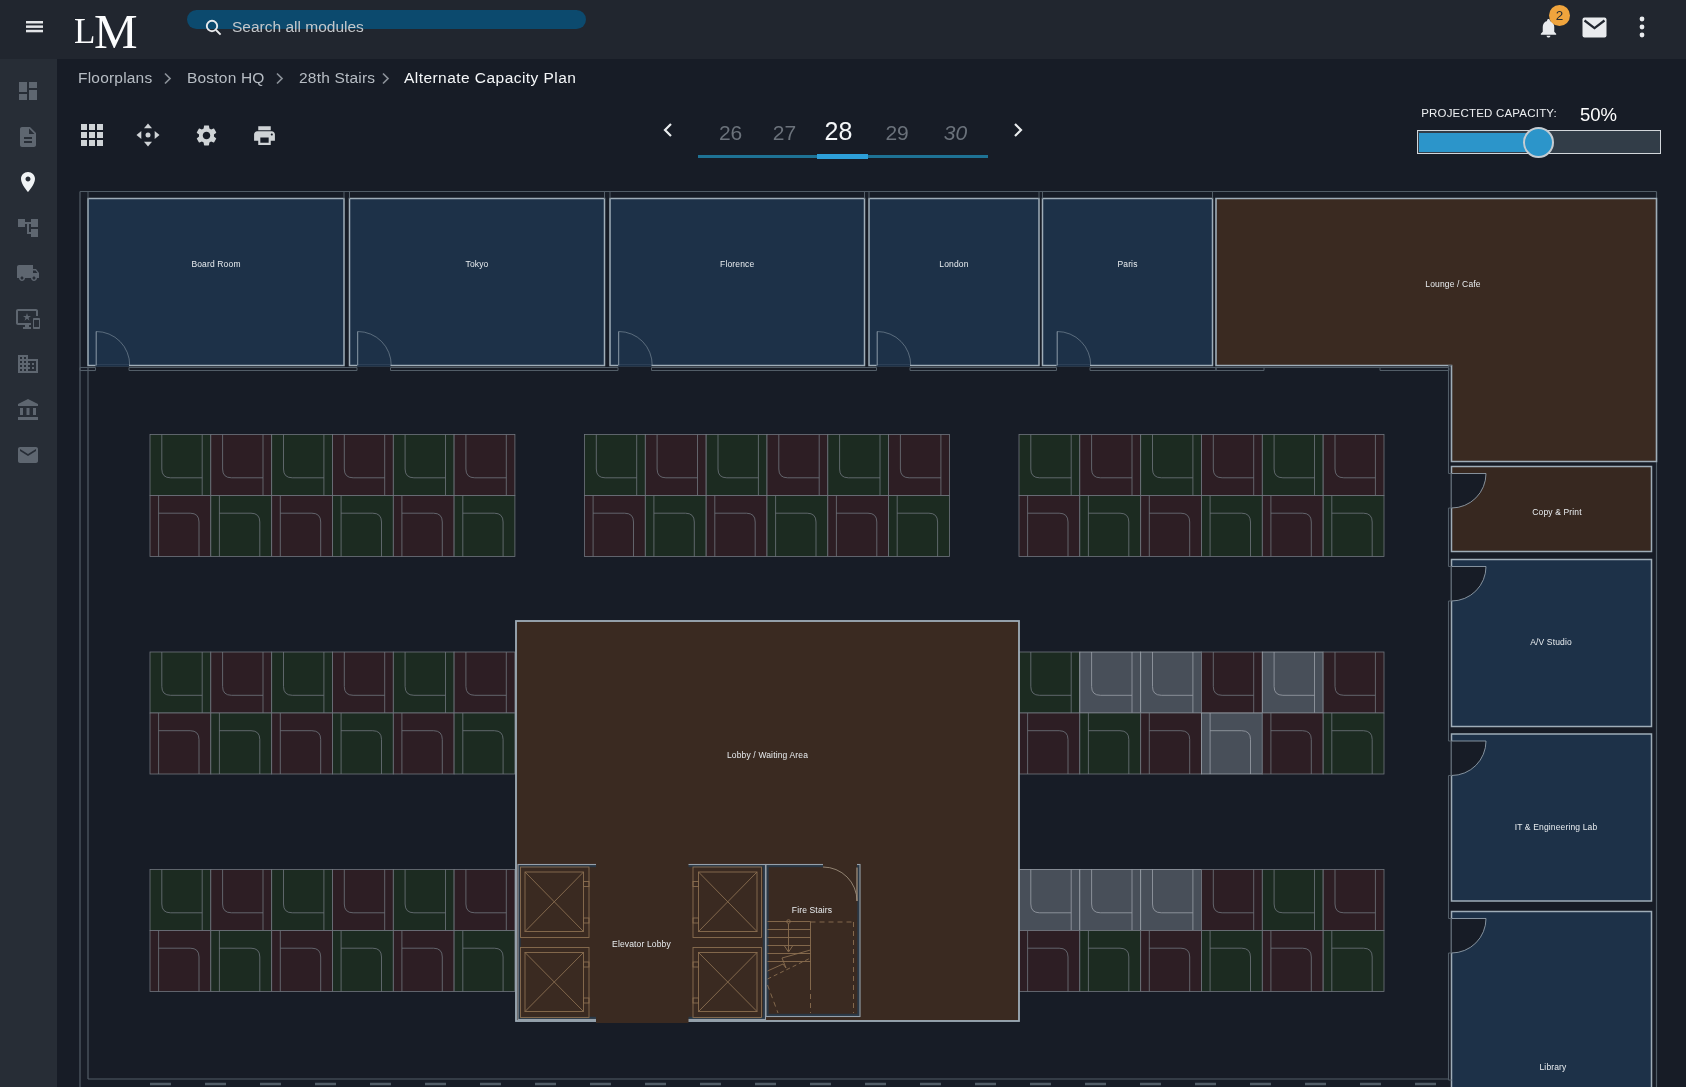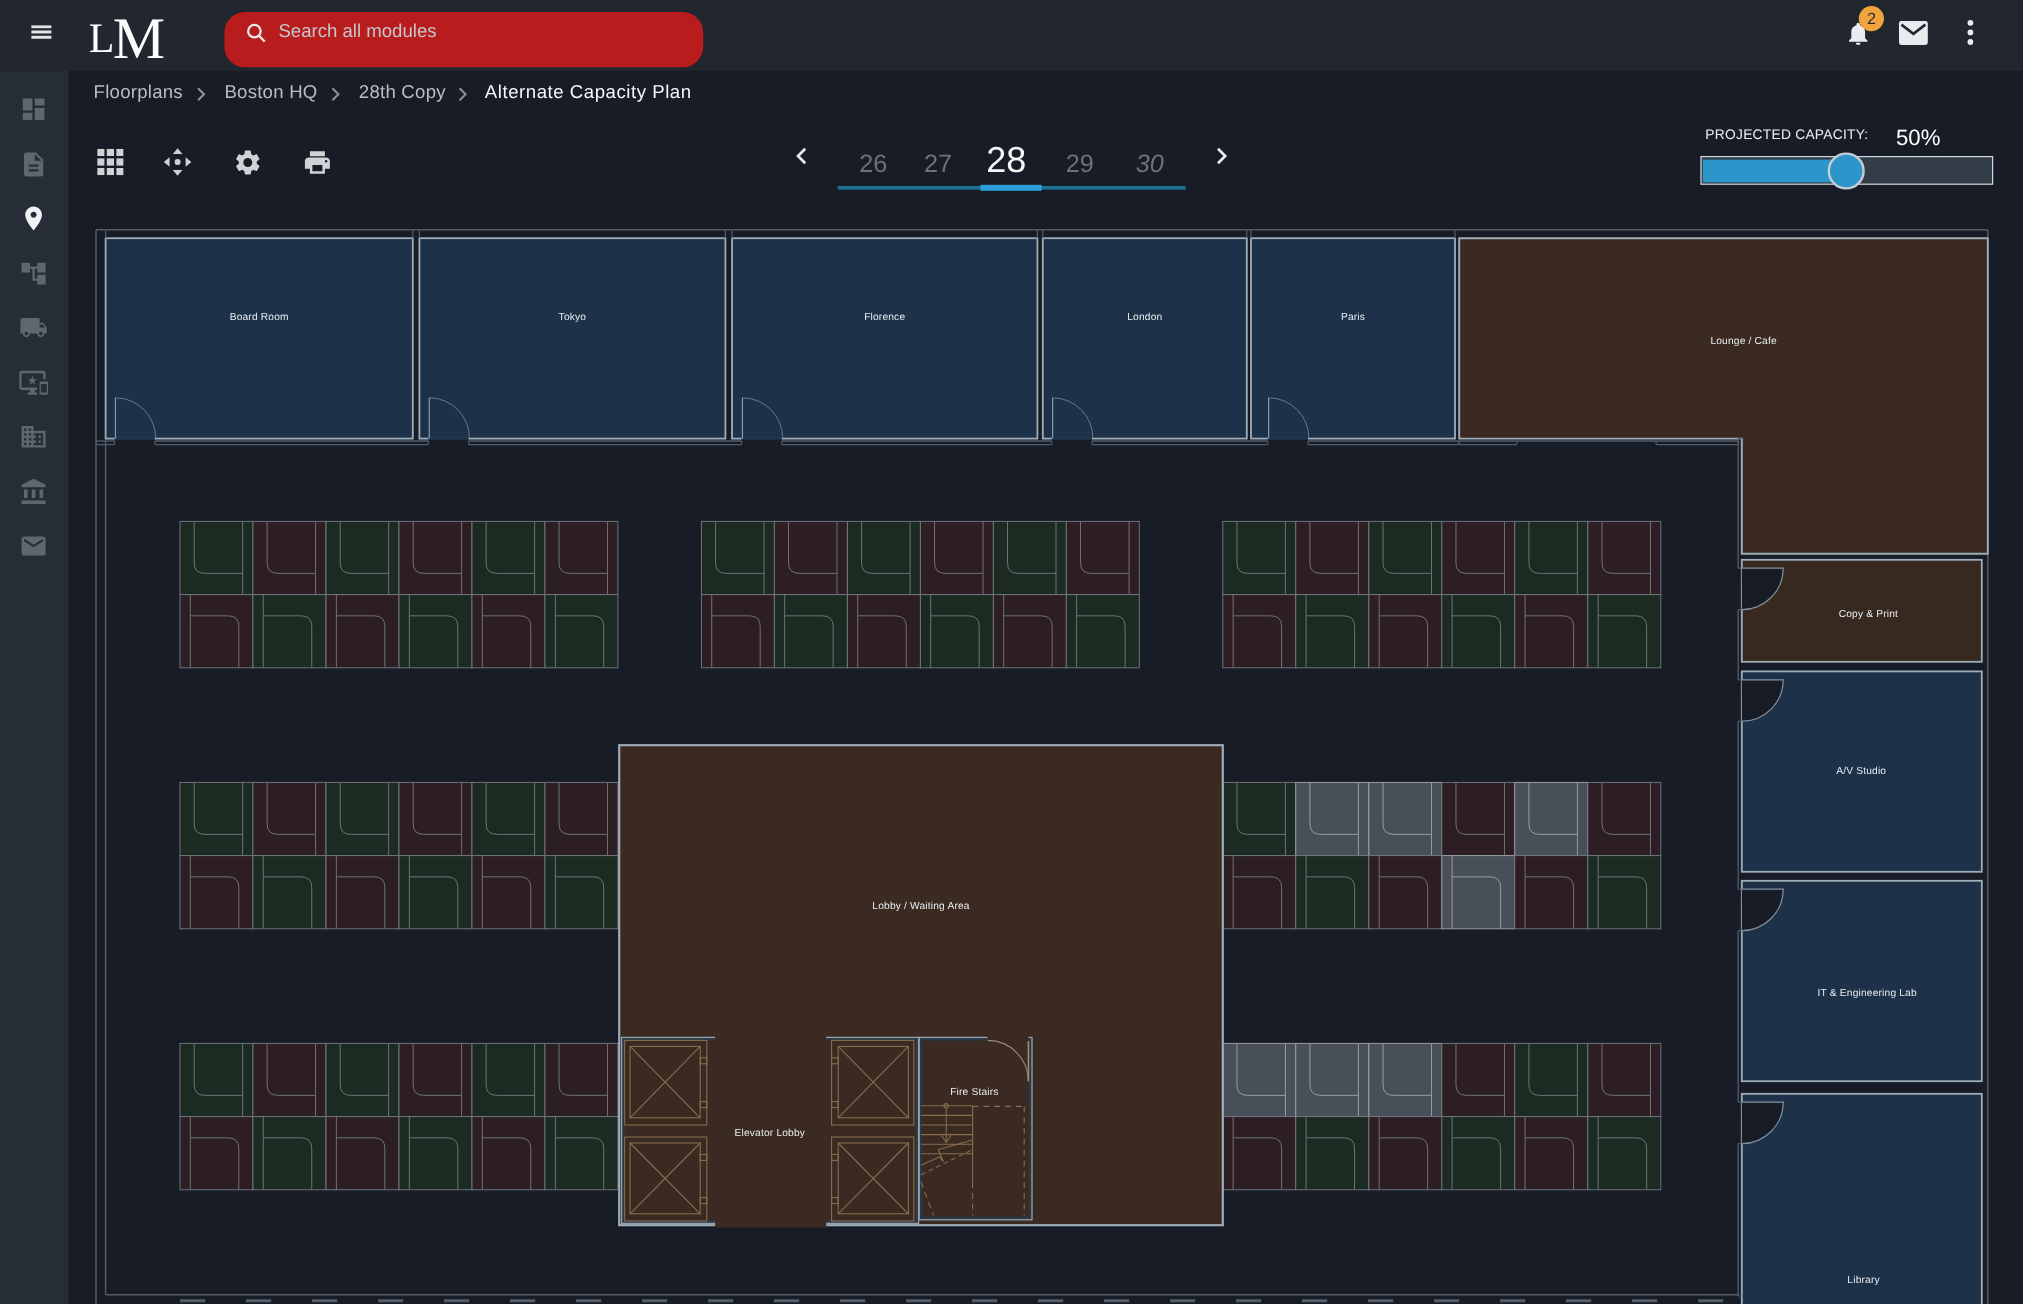--- a/index.html
+++ b/index.html
@@ -11,21 +11,21 @@
 <div id="topbar">
   <svg style="position:absolute;left:25.5px;top:20.8px" width="17" height="12" viewBox="0 0 17 12">
     <g fill="#e3e5e8">
         <rect x="0" y="0" width="17" height="2.5"></rect>
         <rect x="0" y="4.4" width="17" height="2.5"></rect>
         <rect x="0" y="8.8" width="17" height="2.5"></rect>
       </g>
   </svg>
   <div style="position:absolute;left:74px;top:16px;font-family:'Liberation Serif',serif;font-size:35px;line-height:31px;color:#fbfcfd;">L</div>
   <div style="position:absolute;left:94px;top:10px;font-family:'Liberation Serif',serif;font-size:49px;line-height:43px;color:#fbfcfd;">M</div>
-  <div style="position:absolute;left:187px;top:10px;width:399px;height:46px;border-radius:17px;background:#b91c1c;">
+  <div style="position:absolute;left:187px;top:10px;width:399px;height:19px;border-radius:17px;background:#0c4a6e;">
     <svg style="position:absolute;left:18px;top:9px" width="17" height="17" viewBox="0 0 17 17" fill="none" stroke="#e8eaed" stroke-width="1.9">
       <circle cx="7" cy="7" r="5.2"></circle>
         <line x1="11" y1="11" x2="15.6" y2="15.6"></line>
     </svg>
     <div style="position:absolute;left:45px;top:8px;font-size:15.5px;color:#c3c7cb;">Search all modules</div>
   </div>
   <svg style="position:absolute;left:1537px;top:16px" width="23" height="24" viewBox="0 0 24 24" fill="#e9ebee">
     <path d="M12 22c1.1 0 2-.9 2-2h-4c0 1.1.9 2 2 2zm6-6v-5c0-3.1-1.6-5.6-4.5-6.3V4c0-.8-.7-1.5-1.5-1.5S10.5 3.2 10.5 4v.7C7.6 5.4 6 7.9 6 11v5l-2 2v1h16v-1l-2-2z"></path>
   </svg>
   <div style="position:absolute;left:1549px;top:5px;width:21px;height:21px;border-radius:50%;background:#f0a43d;text-align:center;z-index:6;">
@@ -72,21 +72,21 @@
   </div>
 
 <span class="crumb" style="left:78px;color:#b7bdc4;">Floorplans</span>
 <svg style="position:absolute;left:163px;top:72px;z-index:3" width="9" height="13" viewBox="0 0 9 13" fill="none" stroke="#8b9199" stroke-width="1.7">
     <path d="M2 1.5l5 5-5 5"></path>
   </svg>
 <span class="crumb" style="left:187px;color:#b7bdc4;">Boston HQ</span>
 <svg style="position:absolute;left:275px;top:72px;z-index:3" width="9" height="13" viewBox="0 0 9 13" fill="none" stroke="#8b9199" stroke-width="1.7">
     <path d="M2 1.5l5 5-5 5"></path>
   </svg>
-<span class="crumb" style="left:299px;color:#b7bdc4;">28th Copy</span>
+<span class="crumb" style="left:299px;color:#b7bdc4;">28th Stairs</span>
 <svg style="position:absolute;left:381px;top:72px;z-index:3" width="9" height="13" viewBox="0 0 9 13" fill="none" stroke="#8b9199" stroke-width="1.7">
     <path d="M2 1.5l5 5-5 5"></path>
   </svg>
 <span class="crumb" style="left:404px;color:#f5f7f9;letter-spacing:0.45px;">Alternate Capacity Plan</span>
 
 <svg style="position:absolute;left:81px;top:124px" width="22" height="22" viewBox="0 0 22 22" fill="#cfd3d6">
     <rect x="0" y="0" width="6" height="6"></rect>
     <rect x="8" y="0" width="6" height="6"></rect>
     <rect x="16" y="0" width="6" height="6"></rect>
     <rect x="0" y="8" width="6" height="6"></rect>
@@ -110,21 +110,21 @@
     <path d="M19 8H5c-1.66 0-3 1.34-3 3v6h4v4h12v-4h4v-6c0-1.66-1.34-3-3-3zm-3 11H8v-5h8v5zm3-7c-.55 0-1-.45-1-1s.45-1 1-1 1 .45 1 1-.45 1-1 1zm-1-9H6v4h12V3z"></path>
   </svg>
 
 <svg style="position:absolute;left:661px;top:122px;z-index:3" width="14" height="16" viewBox="0 0 14 16" fill="none" stroke="#e9ecee" stroke-width="2.2">
     <path d="M10 2L4 8l6 6"></path>
   </svg>
 <svg style="position:absolute;left:1011px;top:122px;z-index:3" width="14" height="16" viewBox="0 0 14 16" fill="none" stroke="#e9ecee" stroke-width="2.2">
     <path d="M4 2l6 6-6 6"></path>
   </svg>
 <div style="position:absolute;left:698px;top:117px;width:290px;text-align:center;z-index:3;white-space:nowrap;">
-  <span style="font-size:21px;color:#6b727b;margin:0 17.5px;">26</span><span style="font-size:21px;color:#6b727b;margin:0 13px;">27</span><span style="font-size:30px;color:#f4f6f8;margin:0 15.5px;">28</span><span style="font-size:21px;color:#6b727b;margin:0 17.5px;">29</span><span style="font-size:21px;color:#6b727b;margin:0 17.5px;font-style:italic;">30</span>
+  <span style="font-size:21px;color:#6b727b;margin:0 17.5px;">26</span><span style="font-size:21px;color:#6b727b;margin:0 13px;">27</span><span style="font-size:25px;color:#f4f6f8;margin:0 15.5px;">28</span><span style="font-size:21px;color:#6b727b;margin:0 17.5px;">29</span><span style="font-size:21px;color:#6b727b;margin:0 17.5px;font-style:italic;">30</span>
 </div>
 <div style="position:absolute;left:698px;top:155px;width:289.5px;height:2.6px;background:#1e7294;z-index:3;"></div>
 <div style="position:absolute;left:817px;top:154px;width:51px;height:4.6px;background:#2d9fd8;z-index:3;"></div>
 
 <div style="position:absolute;right:129px;top:107px;font-size:11.5px;color:#eceef0;letter-spacing:0.2px;z-index:3;white-space:nowrap;">PROJECTED CAPACITY:</div>
 <div style="position:absolute;left:1580px;top:104px;font-size:18.5px;color:#ffffff;z-index:3;text-align:center;">50%</div>
 <div style="position:absolute;left:1416.5px;top:130px;width:244px;height:24px;border:1.5px solid #d2d6da;background:#323d48;z-index:3;"></div>
 <div style="position:absolute;left:1418.5px;top:132.5px;width:120px;height:19px;background:#2c95ca;z-index:3;"></div>
 <div style="position:absolute;left:1523px;top:126.5px;width:31px;height:31px;border-radius:50%;background:#2c95ca;border:2.5px solid #c5ccd2;z-index:3;"></div>
 

